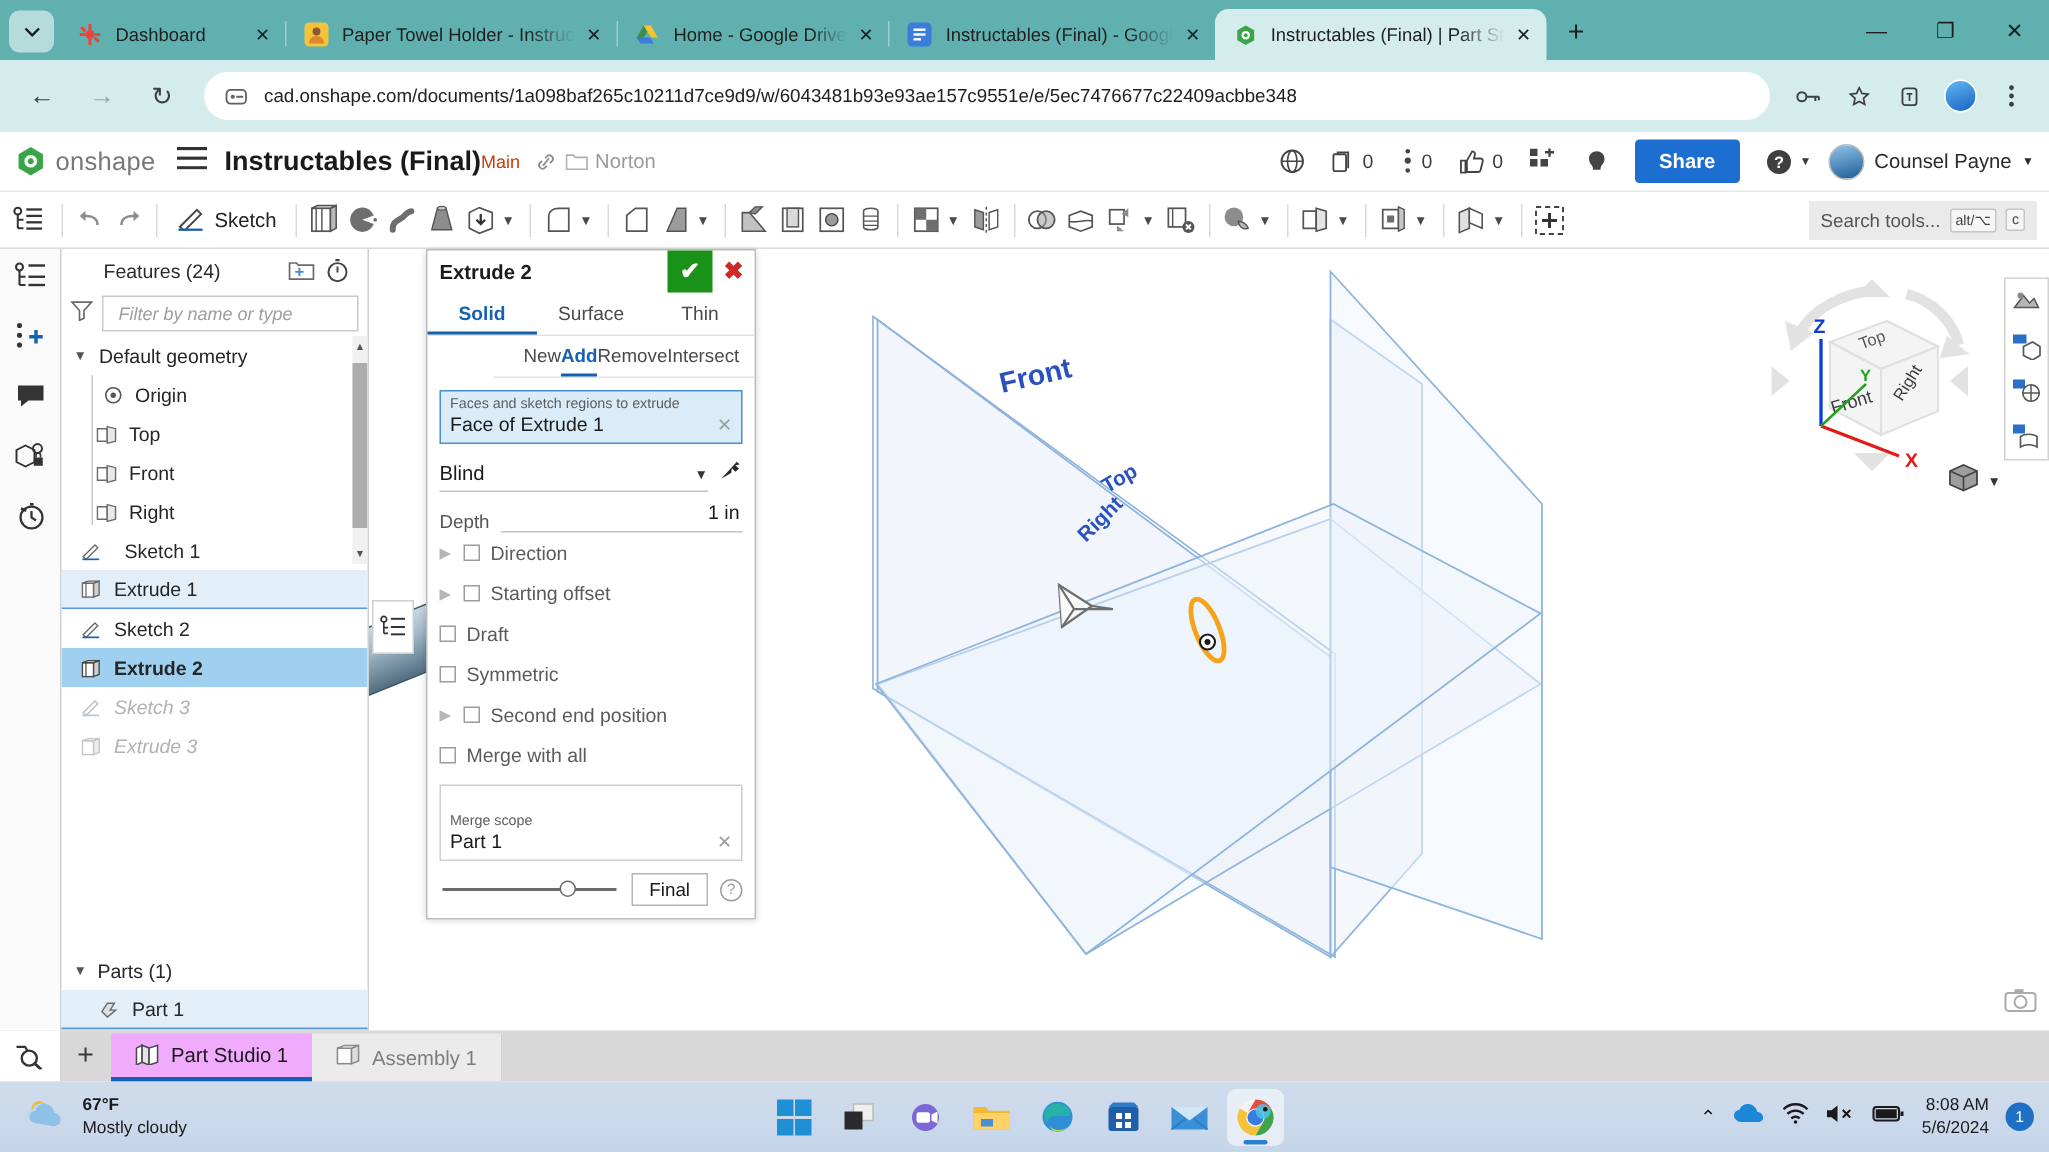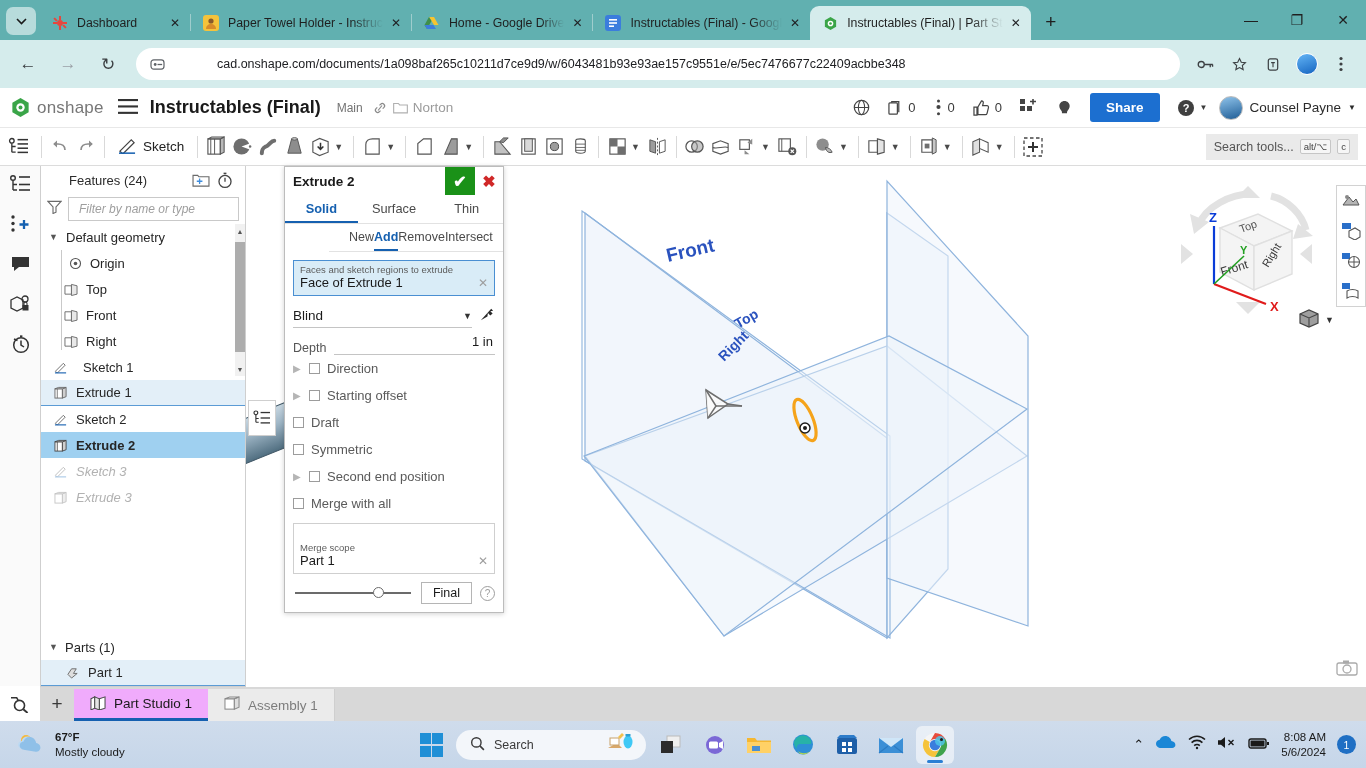--- a/index.html
+++ b/index.html
@@ -54,40 +54,40 @@
   .browser-toolbar {
     position: absolute; top: 40px; left: 0; width: 1366px; height: 48px;
     background: #d5ecec; display: flex; align-items: center; padding: 0 8px;
   }
   .nav-btn { width: 34px; height: 34px; border-radius: 50%; display: flex;
     align-items: center; justify-content: center; font-size: 17px; color: #3c4043; margin: 0 3px; }
   .nav-btn.disabled { color: #9aa0a6; }
   .omnibox {
     flex: 1 1 auto; height: 32px; background: #ffffff; border-radius: 16px;
     display: flex; align-items: center; padding: 0 14px; margin: 0 8px;
-    font-size: 12.5px; color: #202124; gap: 41px;
+    font-size: 12.5px; color: #202124;
   }
   .omni-icon { margin-right: 11px; color: #5f6368; font-size: 12px; display:flex; }
   .tb-right { display: flex; align-items: center; }
   .tb-right > div { width: 30px; height: 30px; display: flex; align-items: center;
     justify-content: center; font-size: 14px; color: #3c4043; margin: 0 2px; }
   .avatar-mini { width: 22px; height: 22px; border-radius: 50%;
     background: linear-gradient(160deg,#64b5f6,#1565c0); border: 1px solid #fff;}
 
   
   .os-header {
     position: absolute; top: 88px; left: 0; width: 1366px; height: 40px;
     background: #fff; display: flex; align-items: center; padding: 0 10px;
     border-bottom: 1px solid #e8e8e8;
   }
   .os-logo { display: flex; align-items: center; margin-right: 10px; }
   .os-logo-text { font-size: 17px; color: #777; margin-left: 6px; letter-spacing: .2px;}
   .hamburger { font-size: 20px; color: #333; margin: 0 12px 0 4px; }
   .doc-title { font-size: 18px; font-weight: bold; color: #1a1a1a; }
-  .doc-branch { font-size: 12px; color: #737373; margin-left: 16px; }
+  .doc-branch { font-size: 12px; color: #c2410c; margin-left: 0; }
   .hdr-icon { color: #8a8a8a; margin-left: 10px; font-size: 13px; display: flex; align-items: center;}
   .hdr-folder { color: #9b9b9b; font-size: 13.5px; margin-left: 6px; display:flex; align-items:center; gap:5px;}
   .hdr-right { margin-left: auto; display: flex; align-items: center; gap: 4px; }
   .counter { display: flex; align-items: center; gap: 5px; color: #3a3a3a; font-size: 13px; margin: 0 7px; }
   .share-btn { background: #1c6fd0; color: #fff; font-size: 13.5px; font-weight: bold;
     padding: 7px 16px; border-radius: 3px; margin: 0 6px; }
   .user-chip { display: flex; align-items: center; gap: 7px; font-size: 13.5px; color: #2b2b2b; }
   .avatar-big { width: 24px; height: 24px; border-radius: 50%;
     background: linear-gradient(165deg,#8fc3ea,#1f5d96); border:1px solid #bbb; }
 
@@ -1176,38 +1176,20 @@
 
     <div class="tb-center">
       <div class="tb-app">
         <span class="win-logo">
             <i></i>
             <i></i>
             <i></i>
             <i></i>
           </span>
       </div>
-      <div class="tb-search">
-        <span>
-          <svg width="15" height="15" viewBox="0 0 16 16">
-              <circle cx="6.8" cy="6.8" r="5" fill="none" stroke="#3a3a3a" stroke-width="1.5"></circle>
-              <path d="M10.5 10.5l4.3 4.3" stroke="#3a3a3a" stroke-width="1.7"></path>
-            </svg>
-        </span>
-        <span>Search</span>
-        <span style="margin-left:auto;">
-          <svg width="30" height="22" viewBox="0 0 30 22">
-              <path d="M2 16l9-5 5 5z" fill="#d9a86a"></path>
-              <rect x="4" y="6" width="9" height="7" fill="#fff" stroke="#c8a16a" stroke-width="1"></rect>
-              <path d="M12 5l4-4 2 2-4 4z" fill="#f2c14e"></path>
-              <ellipse cx="22" cy="10" rx="4.5" ry="6.5" fill="#3fc8f5"></ellipse>
-              <rect x="19.5" y="2" width="5" height="2.5" fill="#2b9fd4"></rect>
-            </svg>
-        </span>
-      </div>
       <div class="tb-app">
         <svg width="24" height="22" viewBox="0 0 24 22">
             <rect x="8" y="2" width="13" height="11" fill="#efefef" stroke="#bbb" stroke-width="1"></rect>
             <rect x="2" y="7" width="12" height="12" fill="#2b2b2b"></rect>
           </svg>
       </div>
       <div class="tb-app">
         <svg width="24" height="22" viewBox="0 0 24 22">
             <circle cx="12" cy="11" r="9" fill="#7b68d6"></circle>
             <rect x="6" y="7.5" width="9" height="7" rx="1.5" fill="#fff"></rect>

